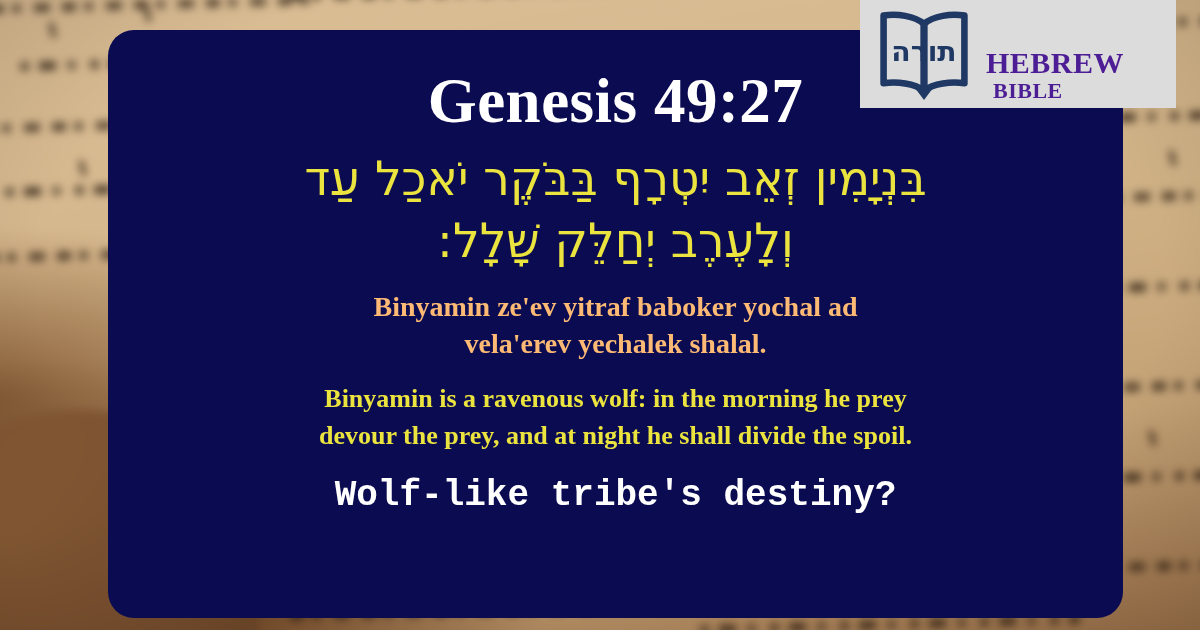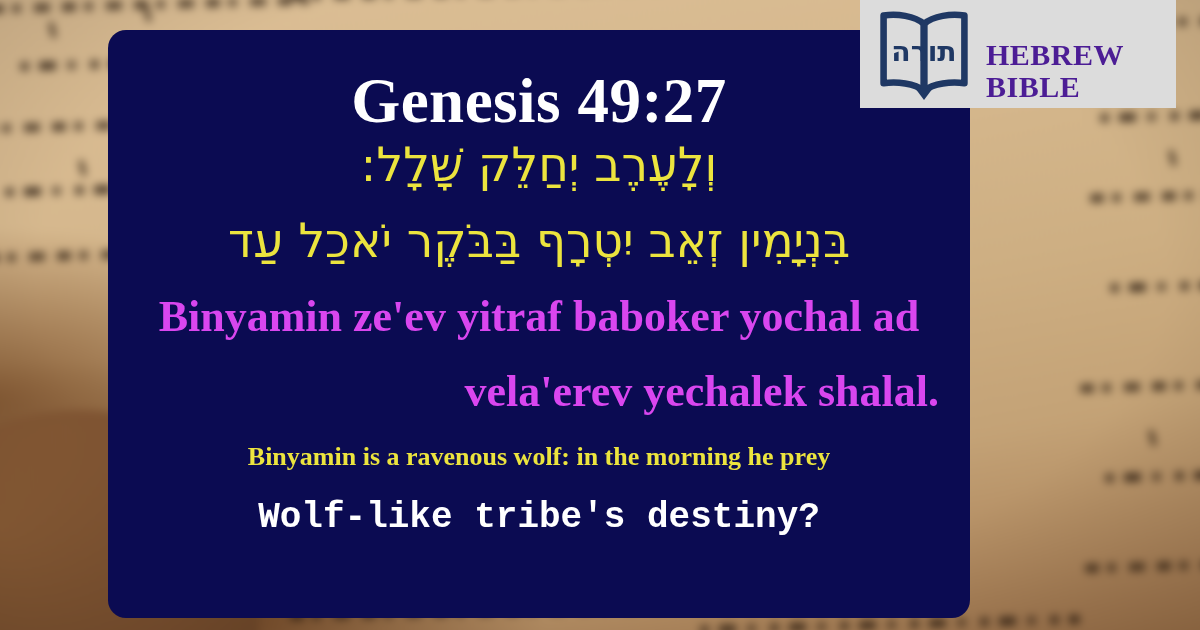--- a/index.html
+++ b/index.html
@@ -93,24 +93,24 @@
     position: absolute;
     inset: 0;
     background: radial-gradient(ellipse 80% 80% at 50% 45%, rgba(0,0,0,0) 55%, rgba(40,24,10,.30) 100%);
   }
 
   
   .card {
     position: absolute;
     left: 108px;
     top: 30px;
-    width: 862px;
+    width: 1015px;
     height: 588px;
     background: #0b0b52;
-    border-radius: 18px;
+    border-radius: 26px;
     overflow: hidden;
   }
   .card-inner {
     position: absolute;
     inset: 0;
     padding: 0 34px;
     box-sizing: border-box;
     display: flex;
     flex-direction: column;
     align-items: center;
@@ -134,24 +134,24 @@
     font-family: "DejaVu Sans", sans-serif;
     font-size: 47px;
     line-height: 1.32;
     text-align: center;
     margin-top: 14px;
     width: 880px;
     font-weight: 400;
   }
 
   .translit {
-    color: #d946ef;
-    font-family: "Liberation Serif", serif;
-    font-weight: bold;
-    font-size: 44px;
+    color: #fdba74;
+    font-family: "Liberation Serif", serif;
+    font-weight: bold;
+    font-size: 28px;
     line-height: 1.33;
     text-align: center;
     margin-top: 16px;
     width: 800px;
   }
 
   .translation {
     color: #ece43e;
     font-family: "Liberation Serif", serif;
     font-weight: bold;
@@ -195,21 +195,21 @@
   .logo-text {
     display: flex;
     flex-direction: column;
     justify-content: center;
     color: #4c1d95;
     font-family: Liberation Serif, serif;
     font-weight: bold;
     line-height: 1.0;
   }
   .logo-l1 { font-size: 30px; letter-spacing: .5px; }
-  .logo-l2 { font-size: 30px; letter-spacing: .5px; margin-top: 2px; }
+  .logo-l2 { font-size: 22px; letter-spacing: .5px; margin-top: 2px; margin-left: 7px; }
   .logo-l3 { font-size: 22px; letter-spacing: .3px; margin-top: 3px; }
 </style>
 </head>
 <body>
 
 <div id="stage">
 
   <div class="bg-wrap">
     <div class="bg-base"></div>
     <div class="bg-grain"></div>
@@ -244,27 +244,28 @@
 
     <div class="bg-hand"></div>
     <div class="bg-vignette"></div>
   </div>
 
   <div class="card">
     <div class="card-inner">
 
       <div class="verse-title">Genesis 49:27</div>
 
+      <div class="hebrew">בִּנְיָמִין זְאֵב יִטְרָף בַּבֹּקֶר יֹאכַל עַד</div>
       <div class="hebrew" style="margin-top:0;">וְלָעֶרֶב יְחַלֵּק שָׁלָל:</div>
-      <div class="hebrew">בִּנְיָמִין זְאֵב יִטְרָף בַּבֹּקֶר יֹאכַל עַד</div>
 
       <div class="translit">Binyamin ze'ev yitraf baboker yochal ad</div>
-      <div class="translit" style="margin-top:16px;text-align:right;">vela'erev yechalek shalal.</div>
+      <div class="translit" style="margin-top:0;">vela'erev yechalek shalal.</div>
 
       <div class="translation">Binyamin is a ravenous wolf: in the morning he prey</div>
+      <div class="translation" style="margin-top:0;">devour the prey, and at night he shall divide the spoil.</div>
 
       <div class="tagline">Wolf-like tribe's destiny?</div>
 
     </div>
   </div>
 
   <div class="logo">
     <div class="logo-mark">
       <svg viewBox="0 0 110 100" width="104" height="94" aria-hidden="true">
         <g fill="none" stroke="#1f3864" stroke-width="7" stroke-linejoin="round" stroke-linecap="round">

